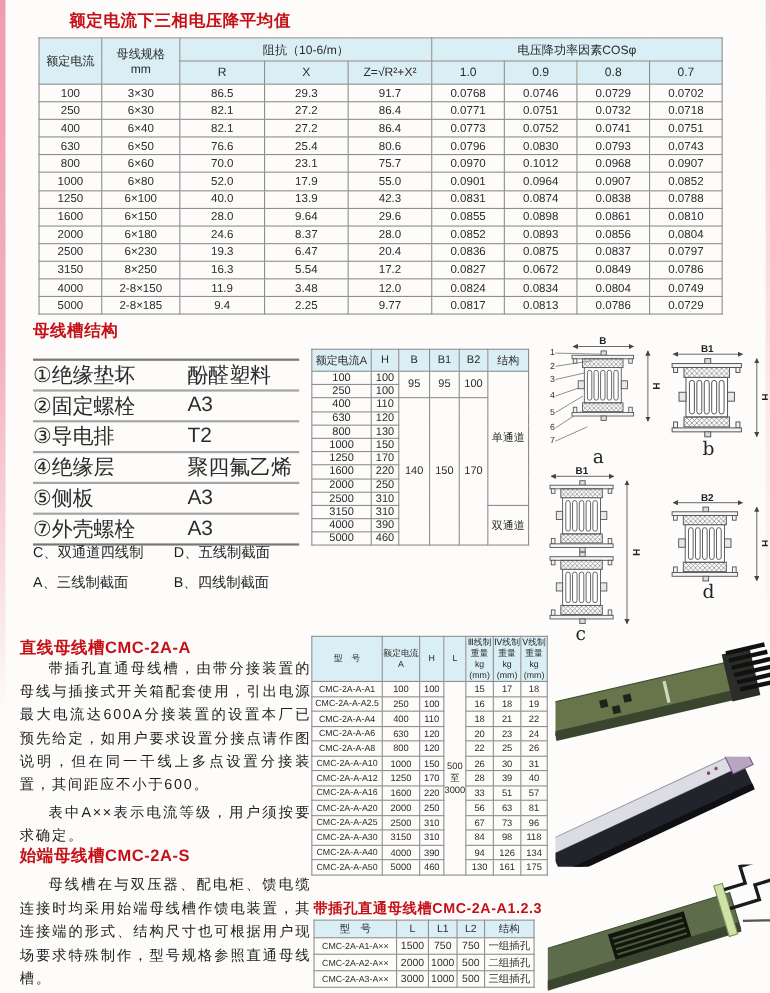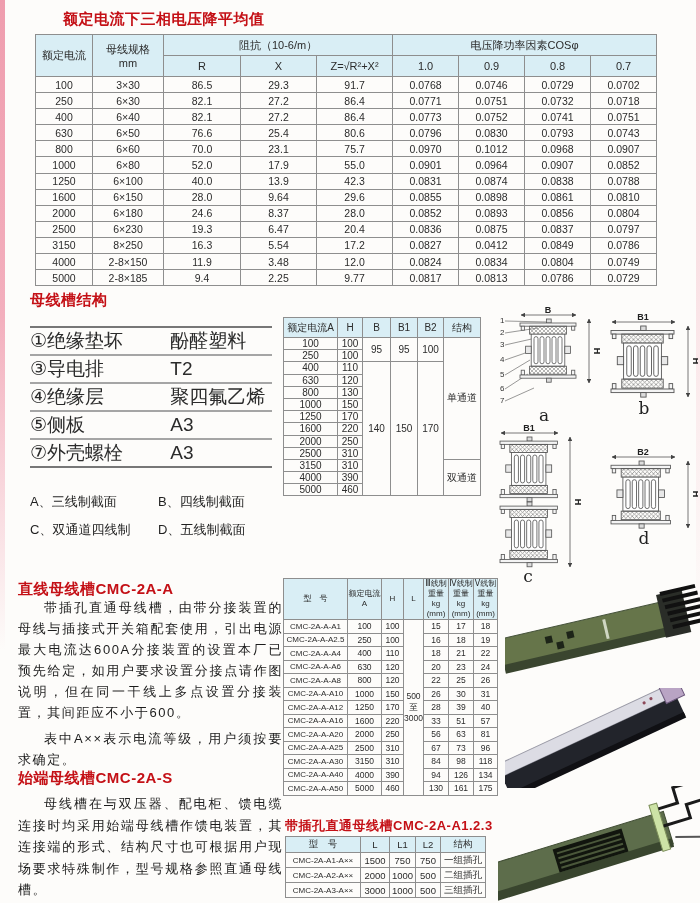--- a/index.html
+++ b/index.html
@@ -248,21 +248,21 @@
         <td>0.0837</td>
         <td>0.0797</td>
       </tr>
       <tr>
         <td>3150</td>
         <td>8×250</td>
         <td>16.3</td>
         <td>5.54</td>
         <td>17.2</td>
         <td>0.0827</td>
-        <td>0.0412</td>
+        <td>0.0672</td>
         <td>0.0849</td>
         <td>0.0786</td>
       </tr>
       <tr>
         <td>4000</td>
         <td>2-8×150</td>
         <td>11.9</td>
         <td>3.48</td>
         <td>12.0</td>
         <td>0.0824</td>
@@ -286,44 +286,48 @@
 
 <div class="abs red-head" style="left:30px; top:291px;">母线槽结构</div>
 
 <table id="parts-table" class="abs">
   <tbody id="parts-body">
       <tr>
         <td class="part-name">①绝缘垫坏</td>
         <td class="part-val">酚醛塑料</td>
       </tr>
       <tr>
+        <td class="part-name">②固定螺栓</td>
+        <td class="part-val">A3</td>
+      </tr>
+      <tr>
         <td class="part-name">③导电排</td>
         <td class="part-val">T2</td>
       </tr>
       <tr>
         <td class="part-name">④绝缘层</td>
         <td class="part-val">聚四氟乙烯</td>
       </tr>
       <tr>
         <td class="part-name">⑤侧板</td>
         <td class="part-val">A3</td>
       </tr>
       <tr>
         <td class="part-name">⑦外壳螺栓</td>
         <td class="part-val">A3</td>
       </tr>
     </tbody>
 </table>
 
 <div class="abs legend">
   <div class="legend-row">
-    <span>A、三线制截面</span><span>B、四线制截面</span>
+    <span>C、双通道四线制</span><span>D、五线制截面</span>
   </div>
   <div class="legend-row">
-    <span>C、双通道四线制</span><span>D、五线制截面</span>
+    <span>A、三线制截面</span><span>B、四线制截面</span>
   </div>
 </div>
 
 <table id="dim-table" class="abs">
   <colgroup>
     <col style="width:54px">
       <col style="width:25px">
       <col style="width:28px">
       <col style="width:27px">
       <col style="width:26px">

